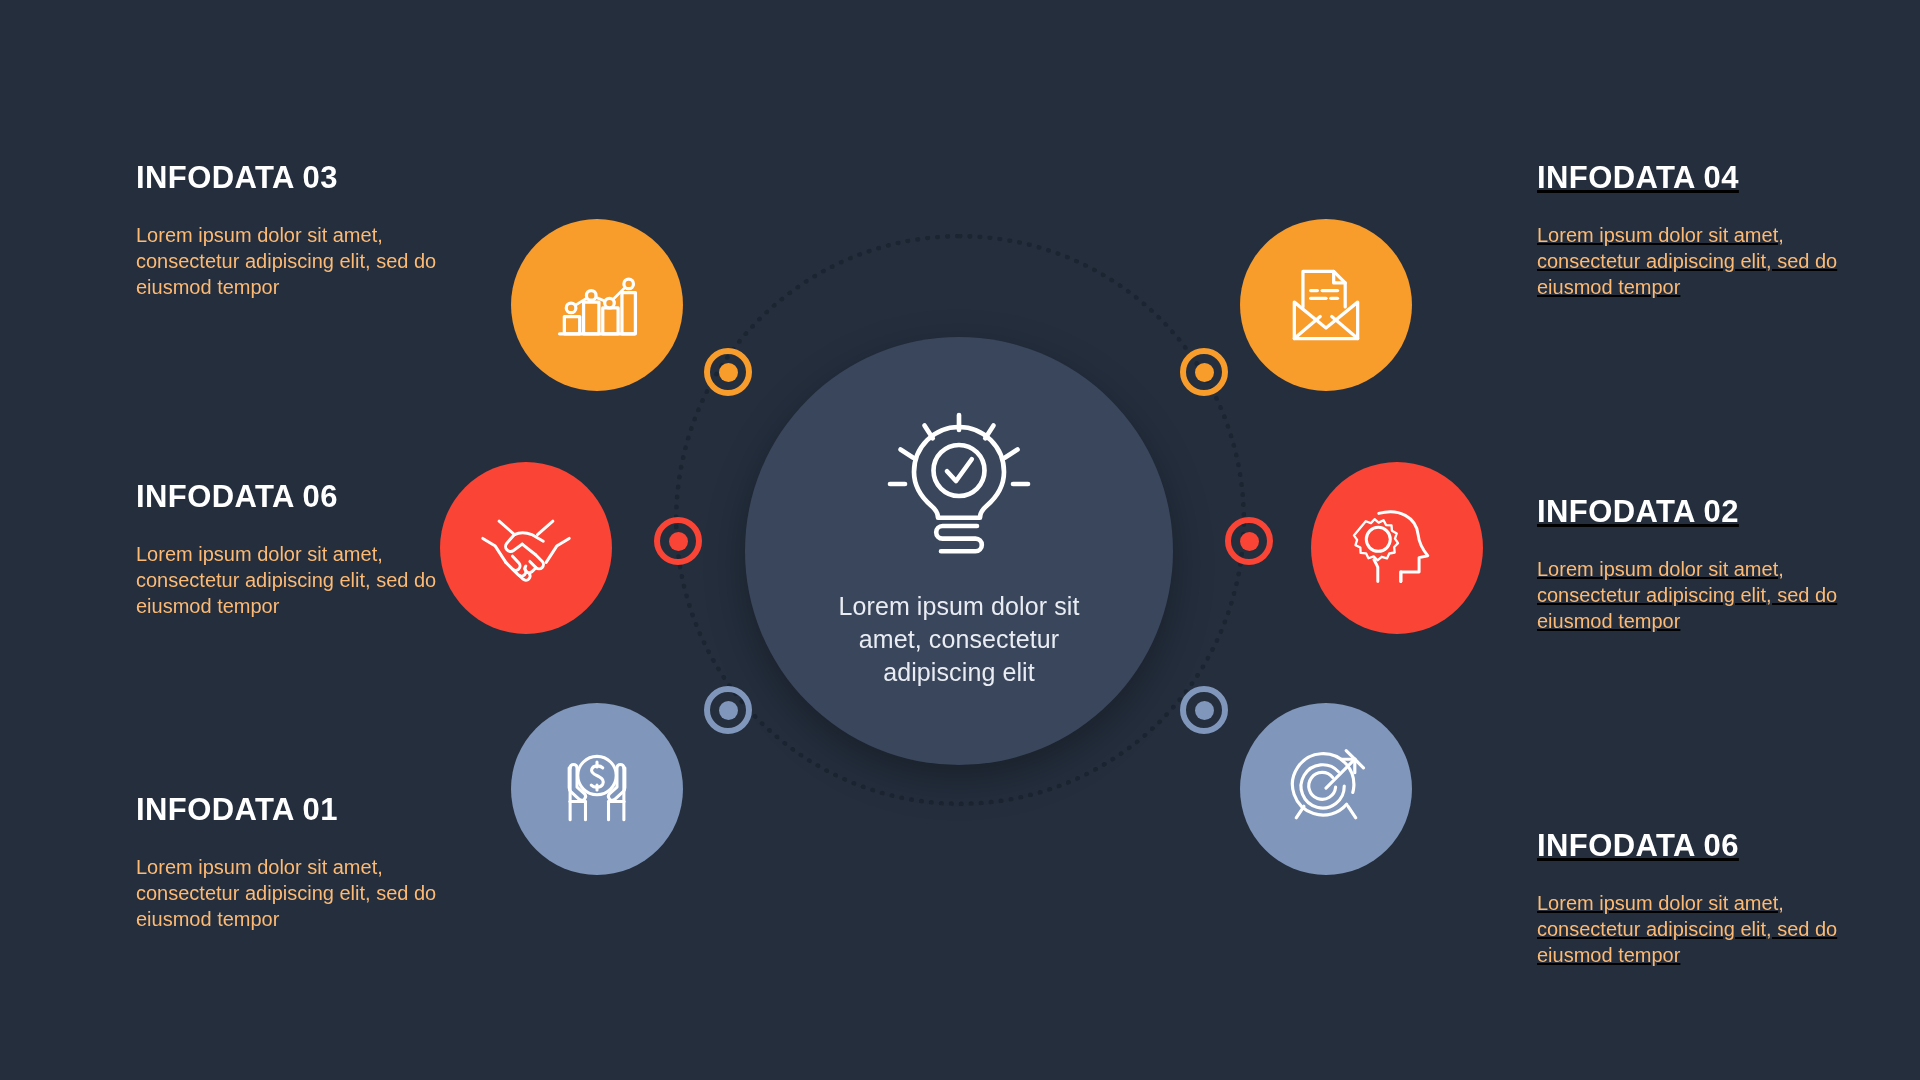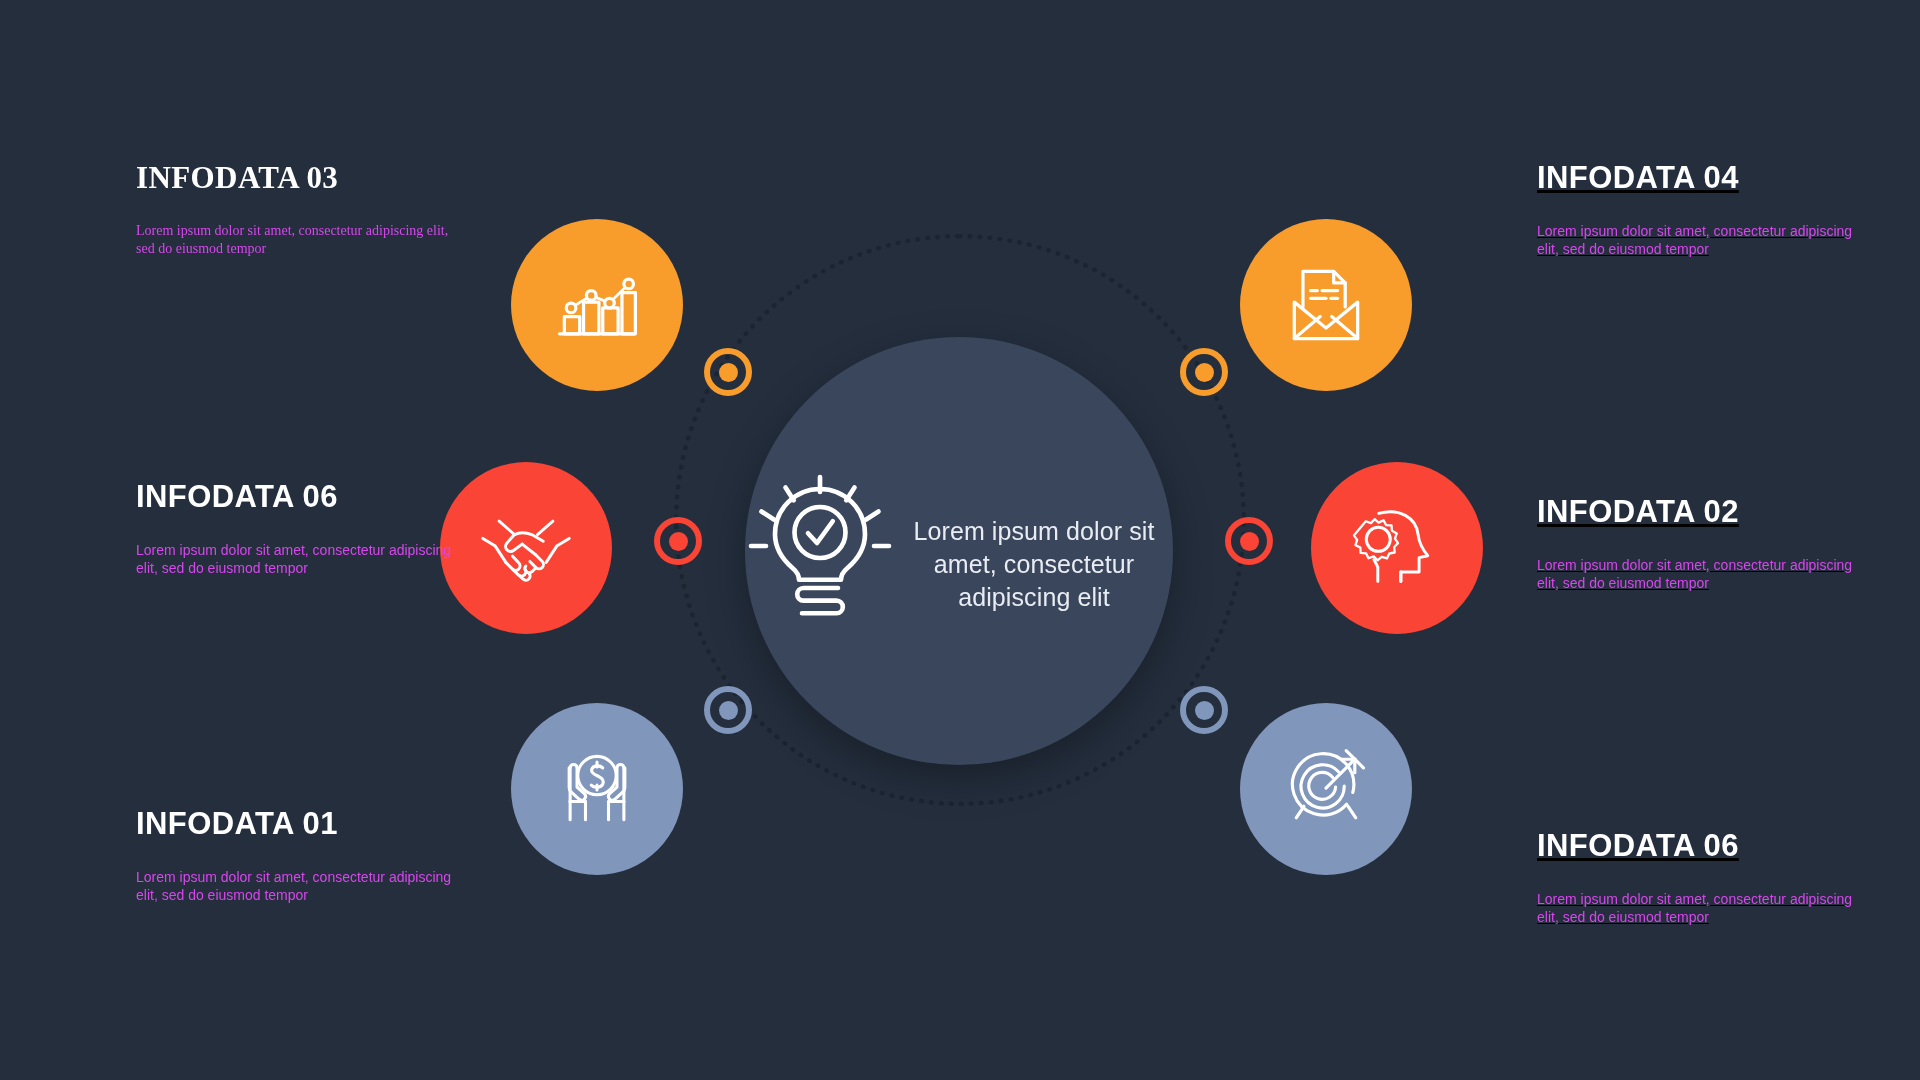--- a/index.html
+++ b/index.html
@@ -19,21 +19,21 @@
     border-radius:50%;
     border:5px dotted #1b2431;
   }
   .center-circle {
     position:absolute;
     left:745px; top:337px;
     width:428px; height:428px;
     border-radius:50%;
     background:#3a465c;
     box-shadow:0 14px 40px rgba(0,0,0,.30);
-    display:flex; flex-direction:row;
+    display:flex; flex-direction:column;
     align-items:center; justify-content:center;
   }
   .center-icon { width:150px; height:152px; margin-top:-6px; }
   .center-text {
     margin-top:26px;
     color:#e9edf3;
     font-size:25px;
     line-height:1.32;
     text-align:center;
     letter-spacing:.1px;
@@ -83,30 +83,30 @@
   
   .block { position:absolute; width:330px; }
   .block h2 {
     font-size:31px;
     font-weight:bold;
     color:#ffffff;
     letter-spacing:.4px;
     margin-bottom:26px;
   }
   .block p {
-    font-size:14px;
+    font-size:20px;
     line-height:1.30;
-    color:#d946ef;
+    color:#fdba74;
   }
   .left  { text-align:left;  }
   .right { text-align:left;text-decoration:underline; }
 
-  .t-03 { left:136px;  top:160px;font-family:Liberation Serif, serif; }
+  .t-03 { left:136px;  top:160px; }
   .t-02 { left:136px;  top:479px; }
-  .t-01 { left:136px;  top:792px;margin-top:14px; }
+  .t-01 { left:136px;  top:792px; }
   .t-04 { left:1537px; top:160px; }
   .t-05 { left:1537px; top:494px; }
   .t-06 { left:1537px; top:800px;margin-top:28px; }
 </style>
 </head>
 <body>
 
 <div class="stage">
 
   <div class="center-ring"></div>

